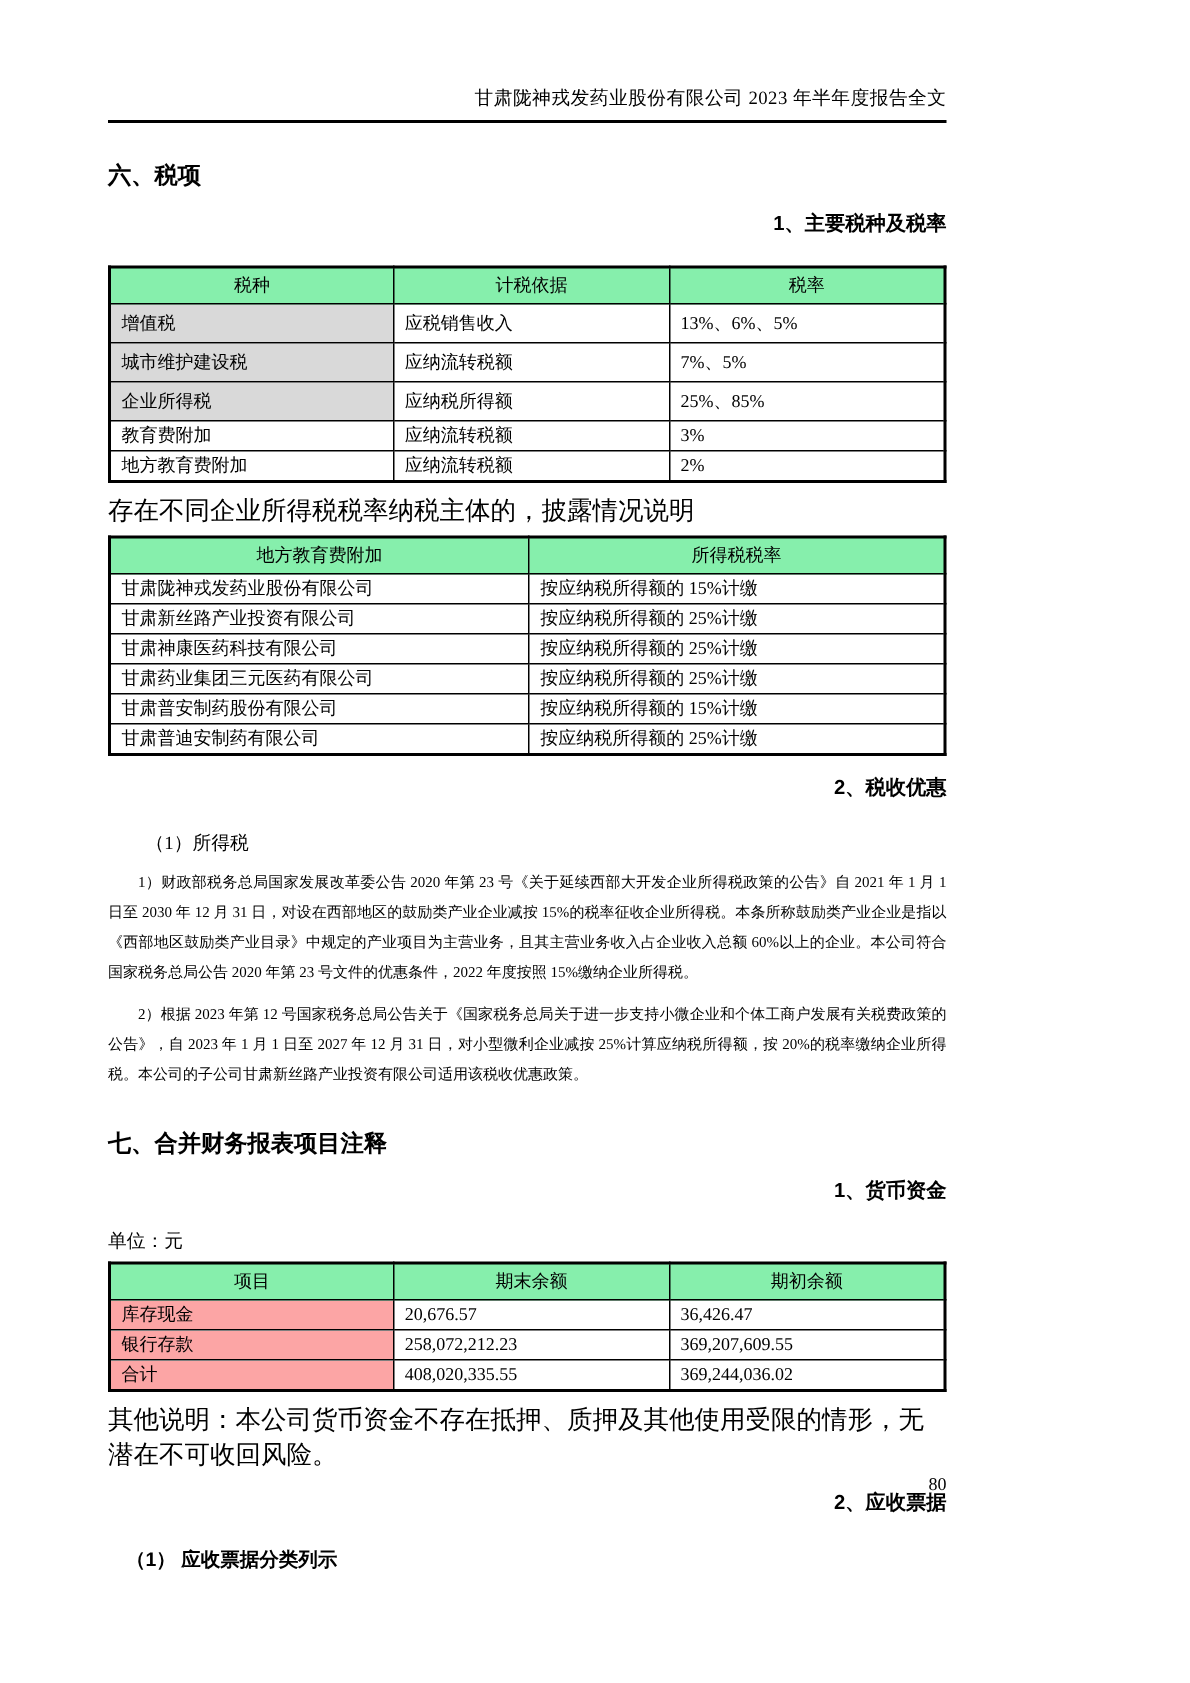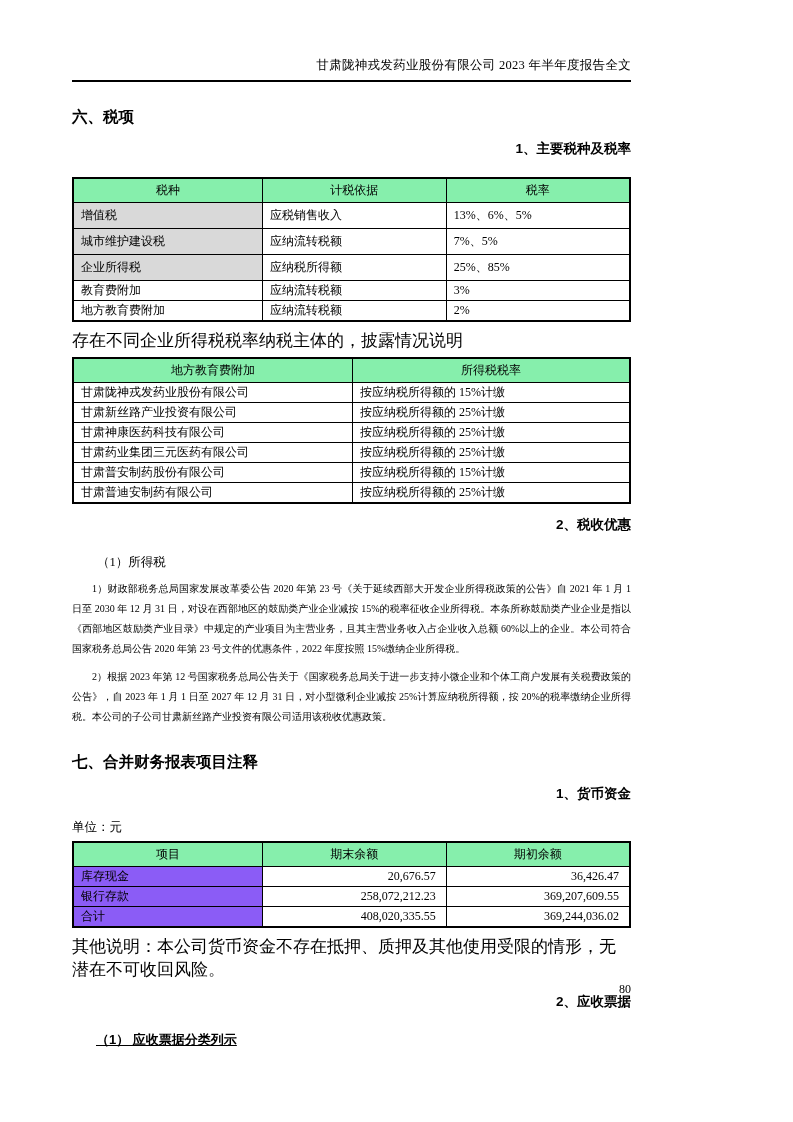--- a/index.html
+++ b/index.html
@@ -24,21 +24,21 @@
   .h1{
     font-family:"Liberation Sans","DejaVu Sans",sans-serif;
     font-weight:bold;font-size:15.5px;margin-top:25px;
   }
   .h2{
     font-family:"Liberation Sans","DejaVu Sans",sans-serif;
     font-weight:bold;font-size:13.5px;margin-top:12px;text-align:right;
   }
   .h3{
     font-family:"Liberation Sans","DejaVu Sans",sans-serif;
-    font-weight:bold;font-size:13px;margin-top:20px;margin-left:24px;text-decoration:underline;
+    font-weight:bold;font-size:13px;margin-top:20px;margin-left:12px;
   }
   .sub-plain{font-size:12.5px;margin-top:20px;text-indent:2em;}
   .para{
     font-size:10px;line-height:20px;text-align:justify;
     margin-top:8px;text-indent:2em;
   }
   .note-line{font-size:17px;margin-top:7px;}
   .unit-line{font-size:12.5px;margin-top:16px;}
   table.tbl{
     width:100%;border-collapse:collapse;
@@ -57,22 +57,22 @@
   }
   .tbl-m1{margin-top:19px;}
   .tbl-m2{margin-top:5px;}
   
   .tbl-tax tbody tr:nth-child(-n+3) td{padding-top:4px;padding-bottom:4px;}
   .tbl-tax tbody tr:nth-child(-n+3) td:first-child{background:#d9d9d9;margin-top:40px;}
   .tbl-tax col.c1{width:34%}.tbl-tax col.c2{width:33%}.tbl-tax col.c3{width:33%}
   .tbl-payers col.c1{width:50.2%}.tbl-payers col.c2{width:49.8%}
   
   .tbl-funds td{padding-top:4px;padding-bottom:4px;}
-  .tbl-funds td:first-child{background:#8b5cf6;}
-  .tbl-funds td:nth-child(2),.tbl-funds td:nth-child(3){text-align:right;padding-right:10px;}
+  .tbl-funds td:first-child{background:#fca5a5;}
+  .tbl-funds td:nth-child(2),.tbl-funds td:nth-child(3){text-align:left;padding-right:10px;}
   .tbl-funds col.c1{width:34%}.tbl-funds col.c2{width:33%}.tbl-funds col.c3{width:33%}
   .page-number{
     position:absolute;top:982px;right:71px;
     font-size:12px;
   }
 </style>
 </head>
 <body>
 
 <div class="page">

